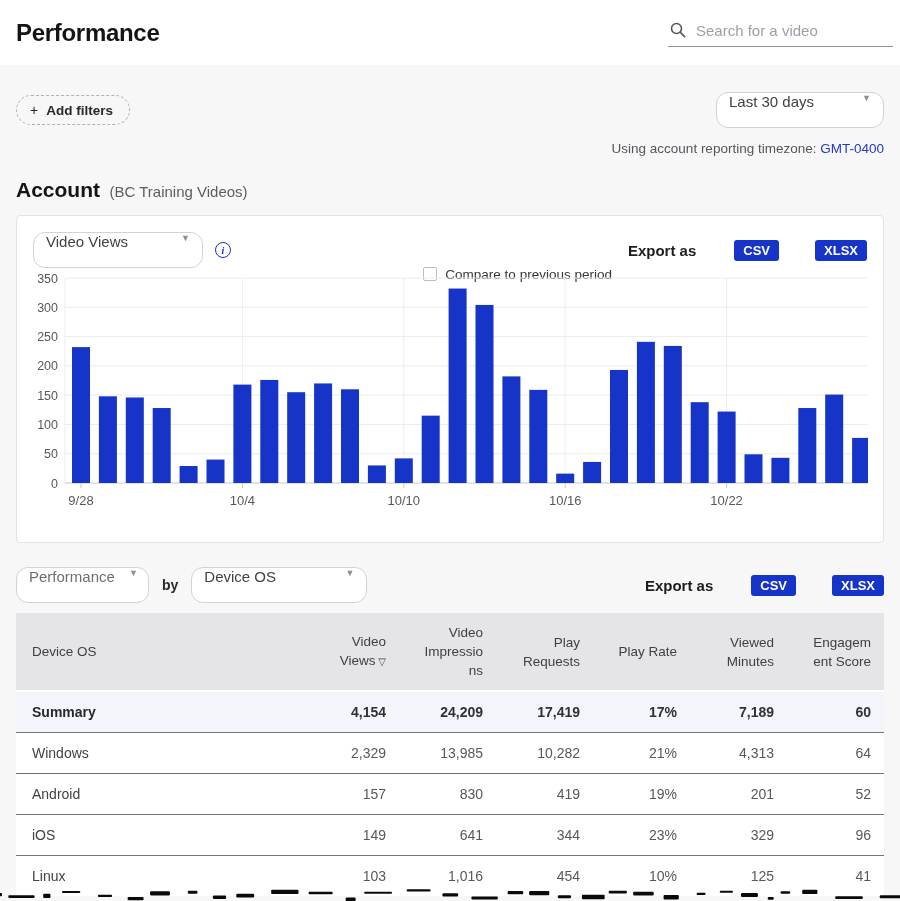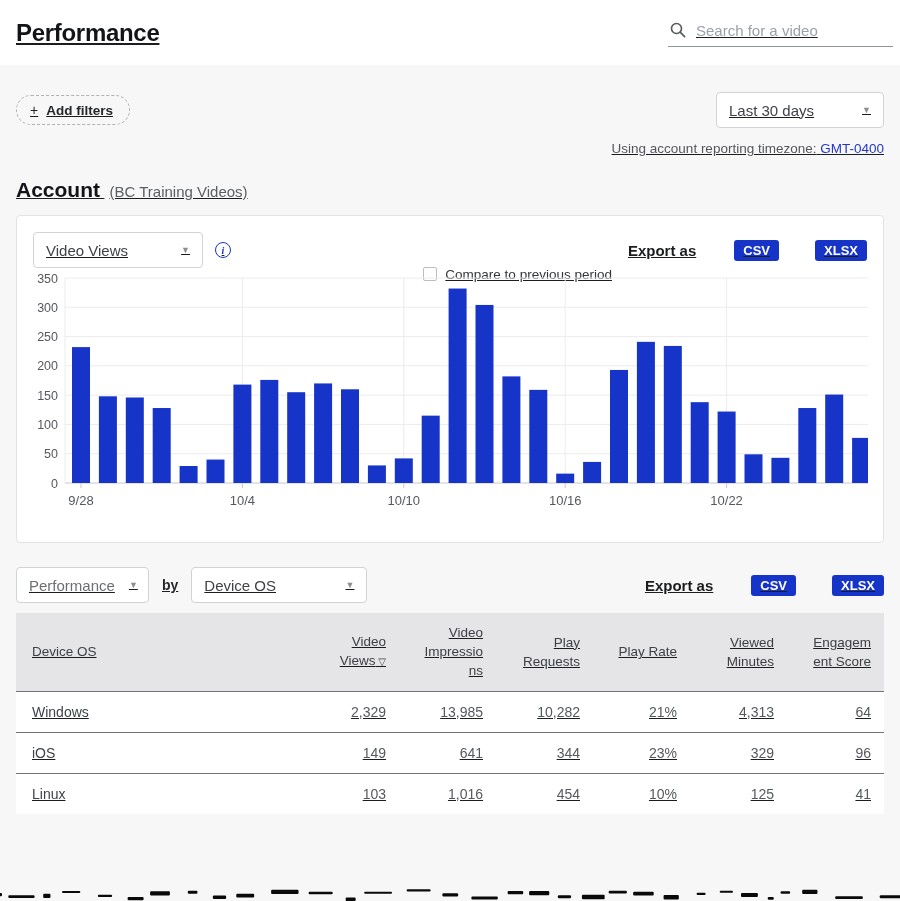--- a/index.html
+++ b/index.html
@@ -3,21 +3,21 @@
 <meta charset="utf-8">
 <style>
   * { margin:0; padding:0; box-sizing:border-box; }
   html,body { width:900px; height:901px; }
   body {
     font-family:"Liberation Sans", sans-serif;
     background:#f7f7f8;
     color:#1b1d1f;
     overflow:hidden;
   }
-  #app { position:relative; width:900px; height:901px; overflow:hidden;text-decoration:underline; }
+  #app { position:relative; width:900px; height:901px; overflow:hidden; }
 
   
   .top-header {
     height:65px; background:#ffffff;
     display:flex; align-items:center; justify-content:space-between;
     padding:0 7px 0 16px;
   }
   .page-title { font-size:24px; font-weight:700; letter-spacing:-0.3px; color:#121417; }
   .search-box {
     width:225px; display:flex; align-items:flex-start; gap:10px;
@@ -37,22 +37,22 @@
   .add-filters-pill {
     margin-top:3px;
     display:inline-flex; align-items:center; gap:8px;
     border:1.5px dashed #aeb1b5; border-radius:16px;
     padding:6px 16px 6px 13px; cursor:pointer; background:transparent;
     font-size:13.5px; font-weight:700; color:#26282b;
   }
   .plus-glyph { font-size:14px; font-weight:400; color:#26282b; }
 
   .select {
-    background:#fff; border:1px solid #d2d3d6; border-radius:4px;
-    height:36px; display:inline-flex; align-items:center; justify-content:space-between;
+    background:#fff; border:1px solid #d2d3d6; border-radius:12px;
+    height:36px; display:inline-flex; justify-content:space-between;
     padding:0 12px; cursor:pointer; font-size:15px; color:#3f4247;
   }
   .select .caret { font-size:9px; color:#8b9095; margin-left:14px; }
   .date-range-select { width:168px; }
 
   .timezone-line { text-align:right; margin-top:13px; font-size:13.5px; color:#53575c; }
   .timezone-line a { color:#2337cb; text-decoration:none; }
 
   .account-heading { margin-top:22px; }
   .account-heading .h { font-size:21px; font-weight:700; color:#121417; }
@@ -272,28 +272,46 @@
               <th class="col-dim">Device OS</th>
               <th>Video Views<span class="sort-indicator"> ▽</span></th>
               <th>Video Impressions</th>
               <th>Play Requests</th>
               <th>Play Rate</th>
               <th>Viewed Minutes</th>
               <th>Engagement Score</th>
             </tr>
           </thead>
         <tbody id="table-body">
+            <tr class="summary-row">
+              <td class="col-dim">Summary</td>
+              <td>4,154</td>
+              <td>24,209</td>
+              <td>17,419</td>
+              <td>17%</td>
+              <td>7,189</td>
+              <td>60</td>
+            </tr>
             <tr>
               <td class="col-dim">Windows</td>
               <td>2,329</td>
               <td>13,985</td>
               <td>10,282</td>
               <td>21%</td>
               <td>4,313</td>
               <td>64</td>
+            </tr>
+            <tr>
+              <td class="col-dim">Android</td>
+              <td>157</td>
+              <td>830</td>
+              <td>419</td>
+              <td>19%</td>
+              <td>201</td>
+              <td>52</td>
             </tr>
             <tr>
               <td class="col-dim">iOS</td>
               <td>149</td>
               <td>641</td>
               <td>344</td>
               <td>23%</td>
               <td>329</td>
               <td>96</td>
             </tr>

